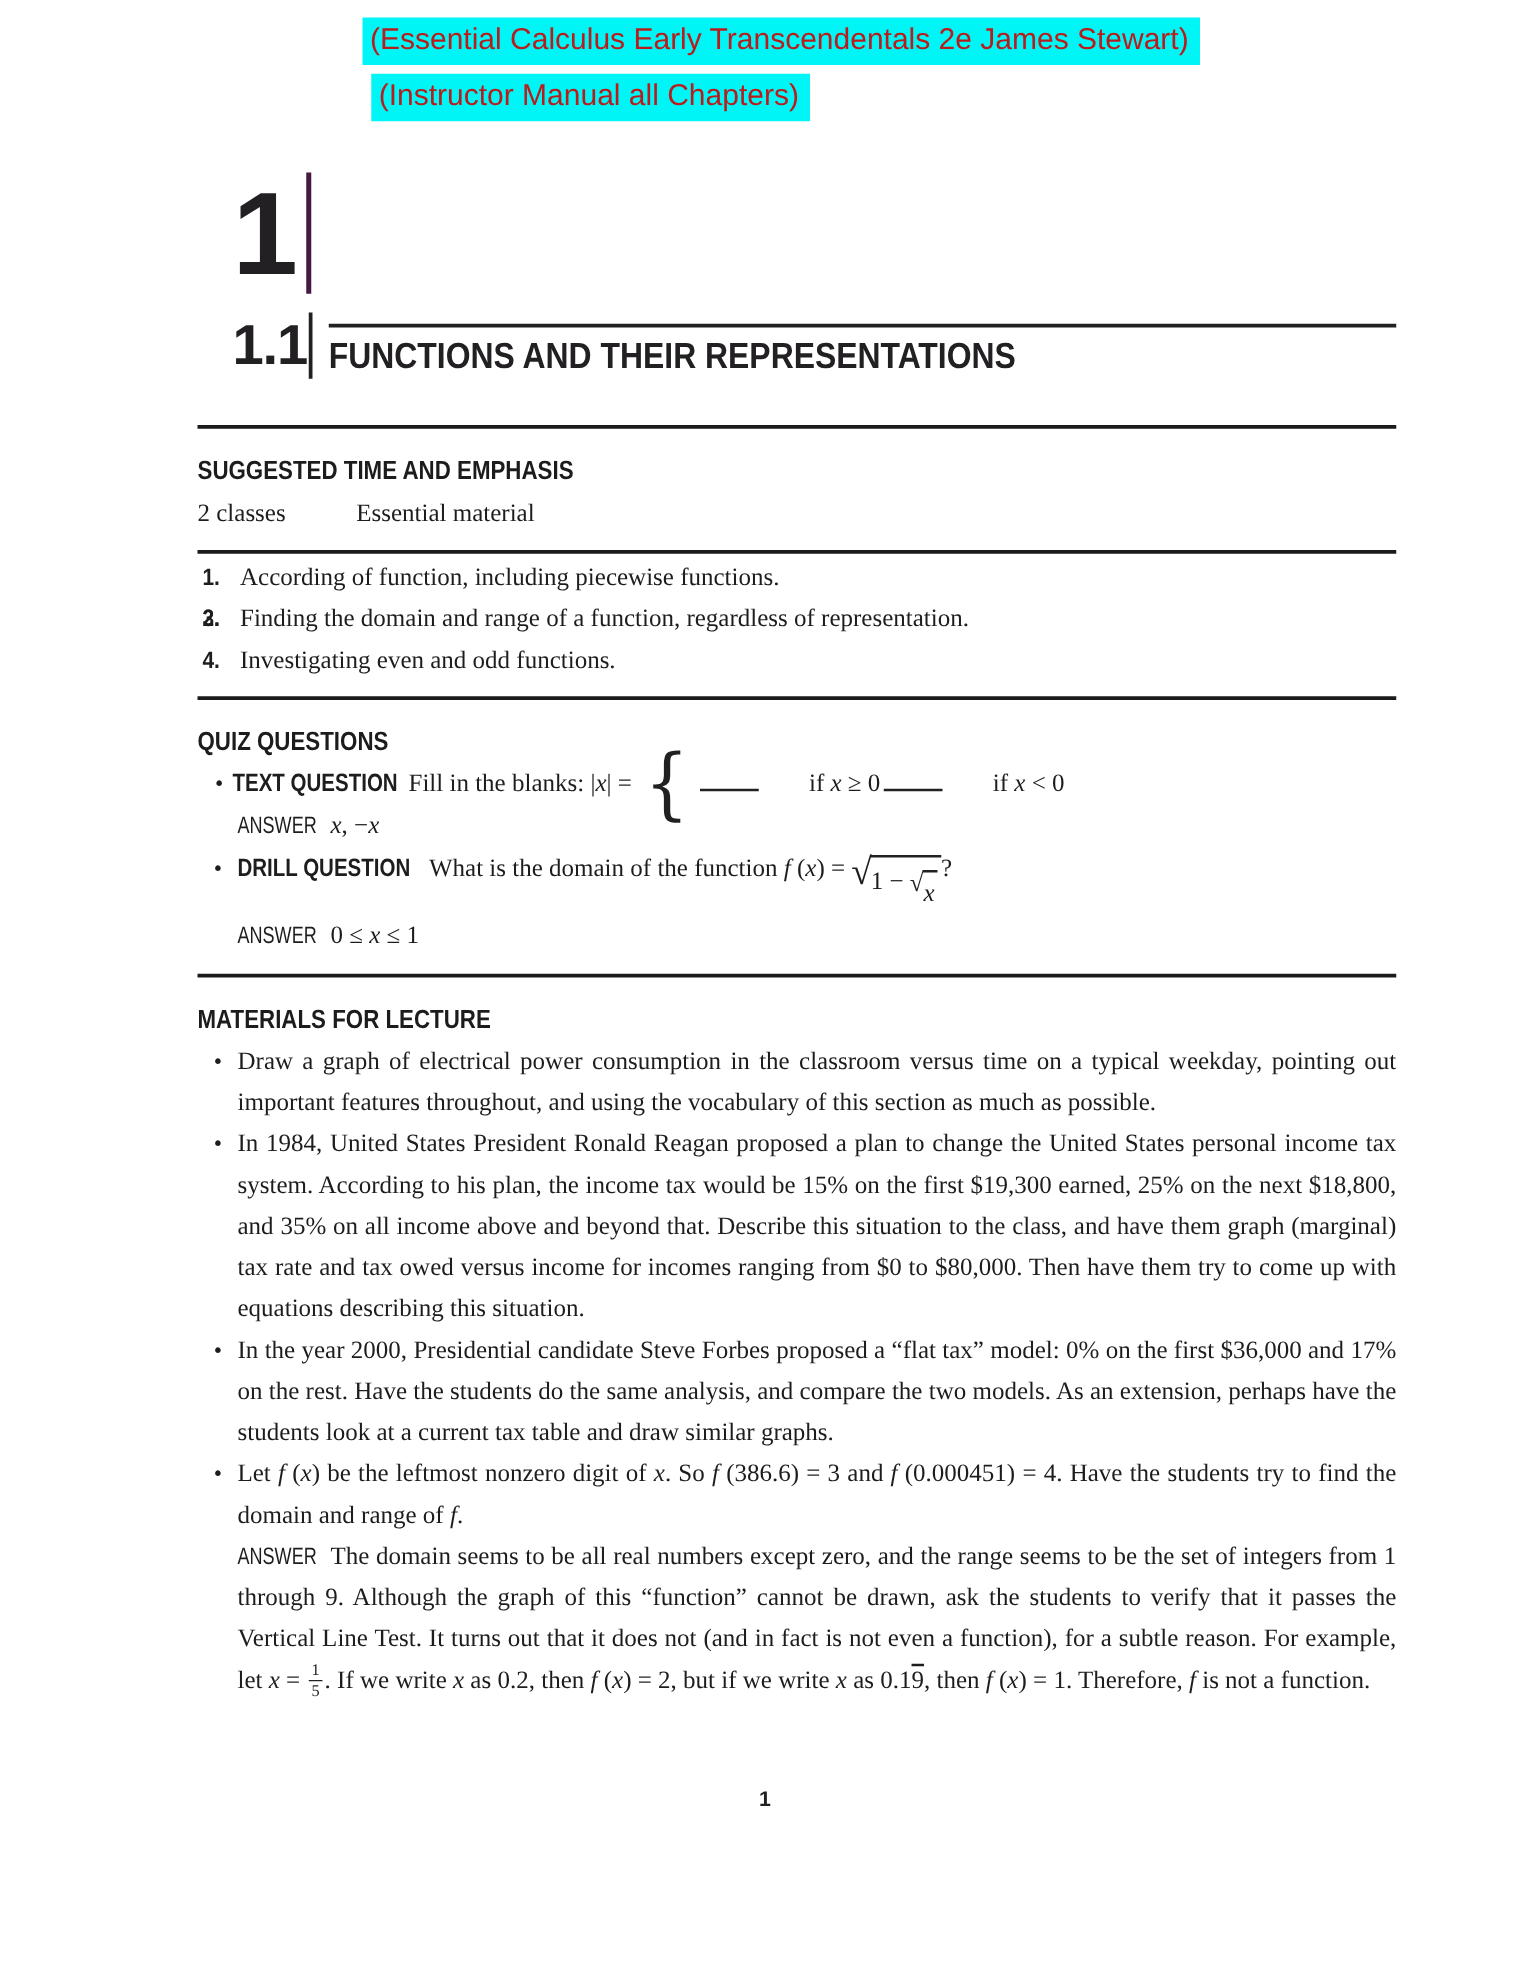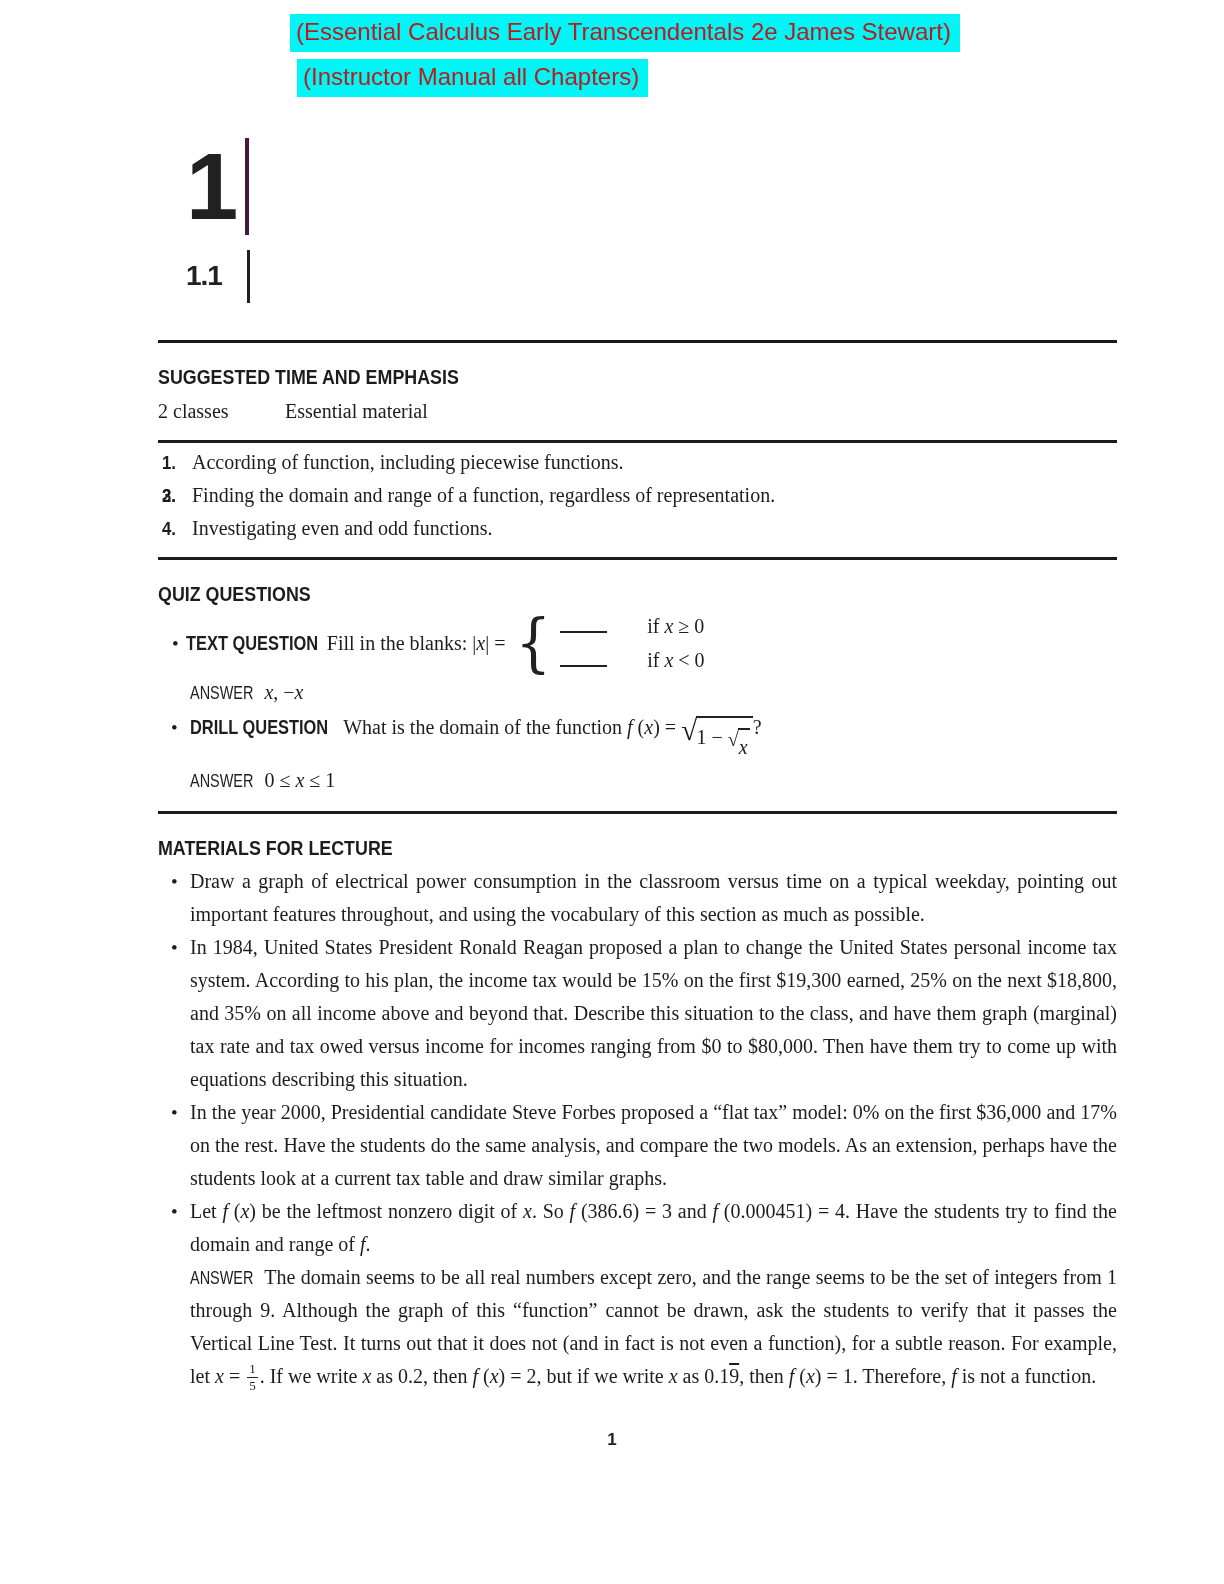--- a/index.html
+++ b/index.html
@@ -16,21 +16,21 @@
   
   .chapter-head { position:absolute; left:186px; top:138px; width:931px; display:flex; align-items:flex-start; }
   .ch-num { width:57px; font-family:"Liberation Sans",sans-serif; font-weight:700; font-size:94px; line-height:98px; letter-spacing:-3px; color:#232023; }
   .ch-vline { width:4px; height:97px; background:var(--accent); margin-left:2px; }
   .ch-right { flex:1; margin-left:14px; padding-top:16px; }
   .ch-rule { border-top:4px solid var(--accent); }
   .ch-title { margin-top:8px; font-family:"Liberation Sans",sans-serif; font-weight:700; font-size:40px; line-height:42px; color:var(--accent); }
 
   
   .sec-head { position:absolute; left:186px; top:250px; width:931px; display:flex; align-items:flex-start; }
-  .sec-num { width:60px; font-family:"Liberation Sans",sans-serif; font-weight:700; font-size:28px; line-height:52px; letter-spacing:-1px; color:#232023; }
+  .sec-num { width:60px; font-family:"Liberation Sans",sans-serif; font-weight:700; font-size:45px; line-height:52px; letter-spacing:-1px; color:#232023; }
   .sec-vline { width:3px; height:53px; background:#232023; margin-left:1px; }
   .sec-right { flex:1; margin-left:13px; padding-top:9px; }
   .sec-rule { border-top:3px solid #232023; }
   .sec-title { margin-top:8px; font-family:"Liberation Sans",sans-serif; font-weight:700; font-size:29px; line-height:31px; color:#232023; }
 
   .cond { display:inline-block; transform-origin:0 55%; white-space:nowrap; }
   .sx80 { transform:scaleX(0.80); }
   .sx85 { transform:scaleX(0.85); }
   .sx88 { transform:scaleX(0.88); }
 
@@ -48,21 +48,21 @@
   .pts { margin-top:3px; list-style:none; }
   .pts li { position:relative; padding-left:34px; }
   .pts-num { position:absolute; left:4px; top:0; font-family:"Liberation Sans",sans-serif; font-weight:700; font-size:19px; transform:scaleX(0.88); transform-origin:0 50%; }
 
   .bdot { font-size:19px; }
   .tq { display:flex; align-items:center; padding-left:14px; margin-top:4px; text-align:left; }
   .tq .bdot { margin-right:7px; }
   .qlabel { display:inline-block; font-family:"Liberation Sans",sans-serif; font-weight:700; font-size:20px; transform:scaleX(0.82); transform-origin:0 50%; margin-right:-20px; white-space:nowrap; }
   .qtext { white-space:nowrap; }
   .brace { display:inline-block; font-family:"DejaVu Serif",serif; font-size:56px; line-height:0; margin:0 9px 0 10px; transform:scaleY(1.12); color:#232023; font-weight:400; }
-  .cases { display:flex; flex-direction:column; gap:3px; }
+  .cases { display:flex; flex-direction:row; gap:3px; }
   .caserow { line-height:31px; white-space:nowrap; }
   .blank { display:inline-block; width:47px; height:20px; border-bottom:2px solid #232023; margin-right:40px; }
 
   .ansline { padding-left:32px; text-align:left; }
   .alabel { display:inline-block; font-family:"Liberation Sans",sans-serif; font-weight:400; font-size:19px; transform:scaleX(0.76); transform-origin:0 50%; margin-right:-14px; }
 
   .dq { position:relative; padding-left:32px; margin-top:2px; text-align:left; }
   .dq .bdot, .bitem .bdot { position:absolute; left:13px; top:0; }
 
   
@@ -97,20 +97,24 @@
   </header>
 
   <section class="chapter-head">
     <div class="ch-num">1</div>
     <div class="ch-vline"></div>
   </section>
 
   <section class="sec-head">
     <div class="sec-num">1.1</div>
     <div class="sec-vline"></div>
+    <div class="sec-right">
+      <div class="sec-rule"></div>
+      <div class="sec-title"><span class="cond sx88">FUNCTIONS AND THEIR REPRESENTATIONS</span></div>
+    </div>
   </section>
 
   <main class="content">
 
     <div class="hrule r1"></div>
     <h2 class="h2"><span class="cond sx85">SUGGESTED TIME AND EMPHASIS</span></h2>
     <div class="time-row">
       <span class="time-classes">2 classes</span>
       <span>Essential material</span>
     </div>

